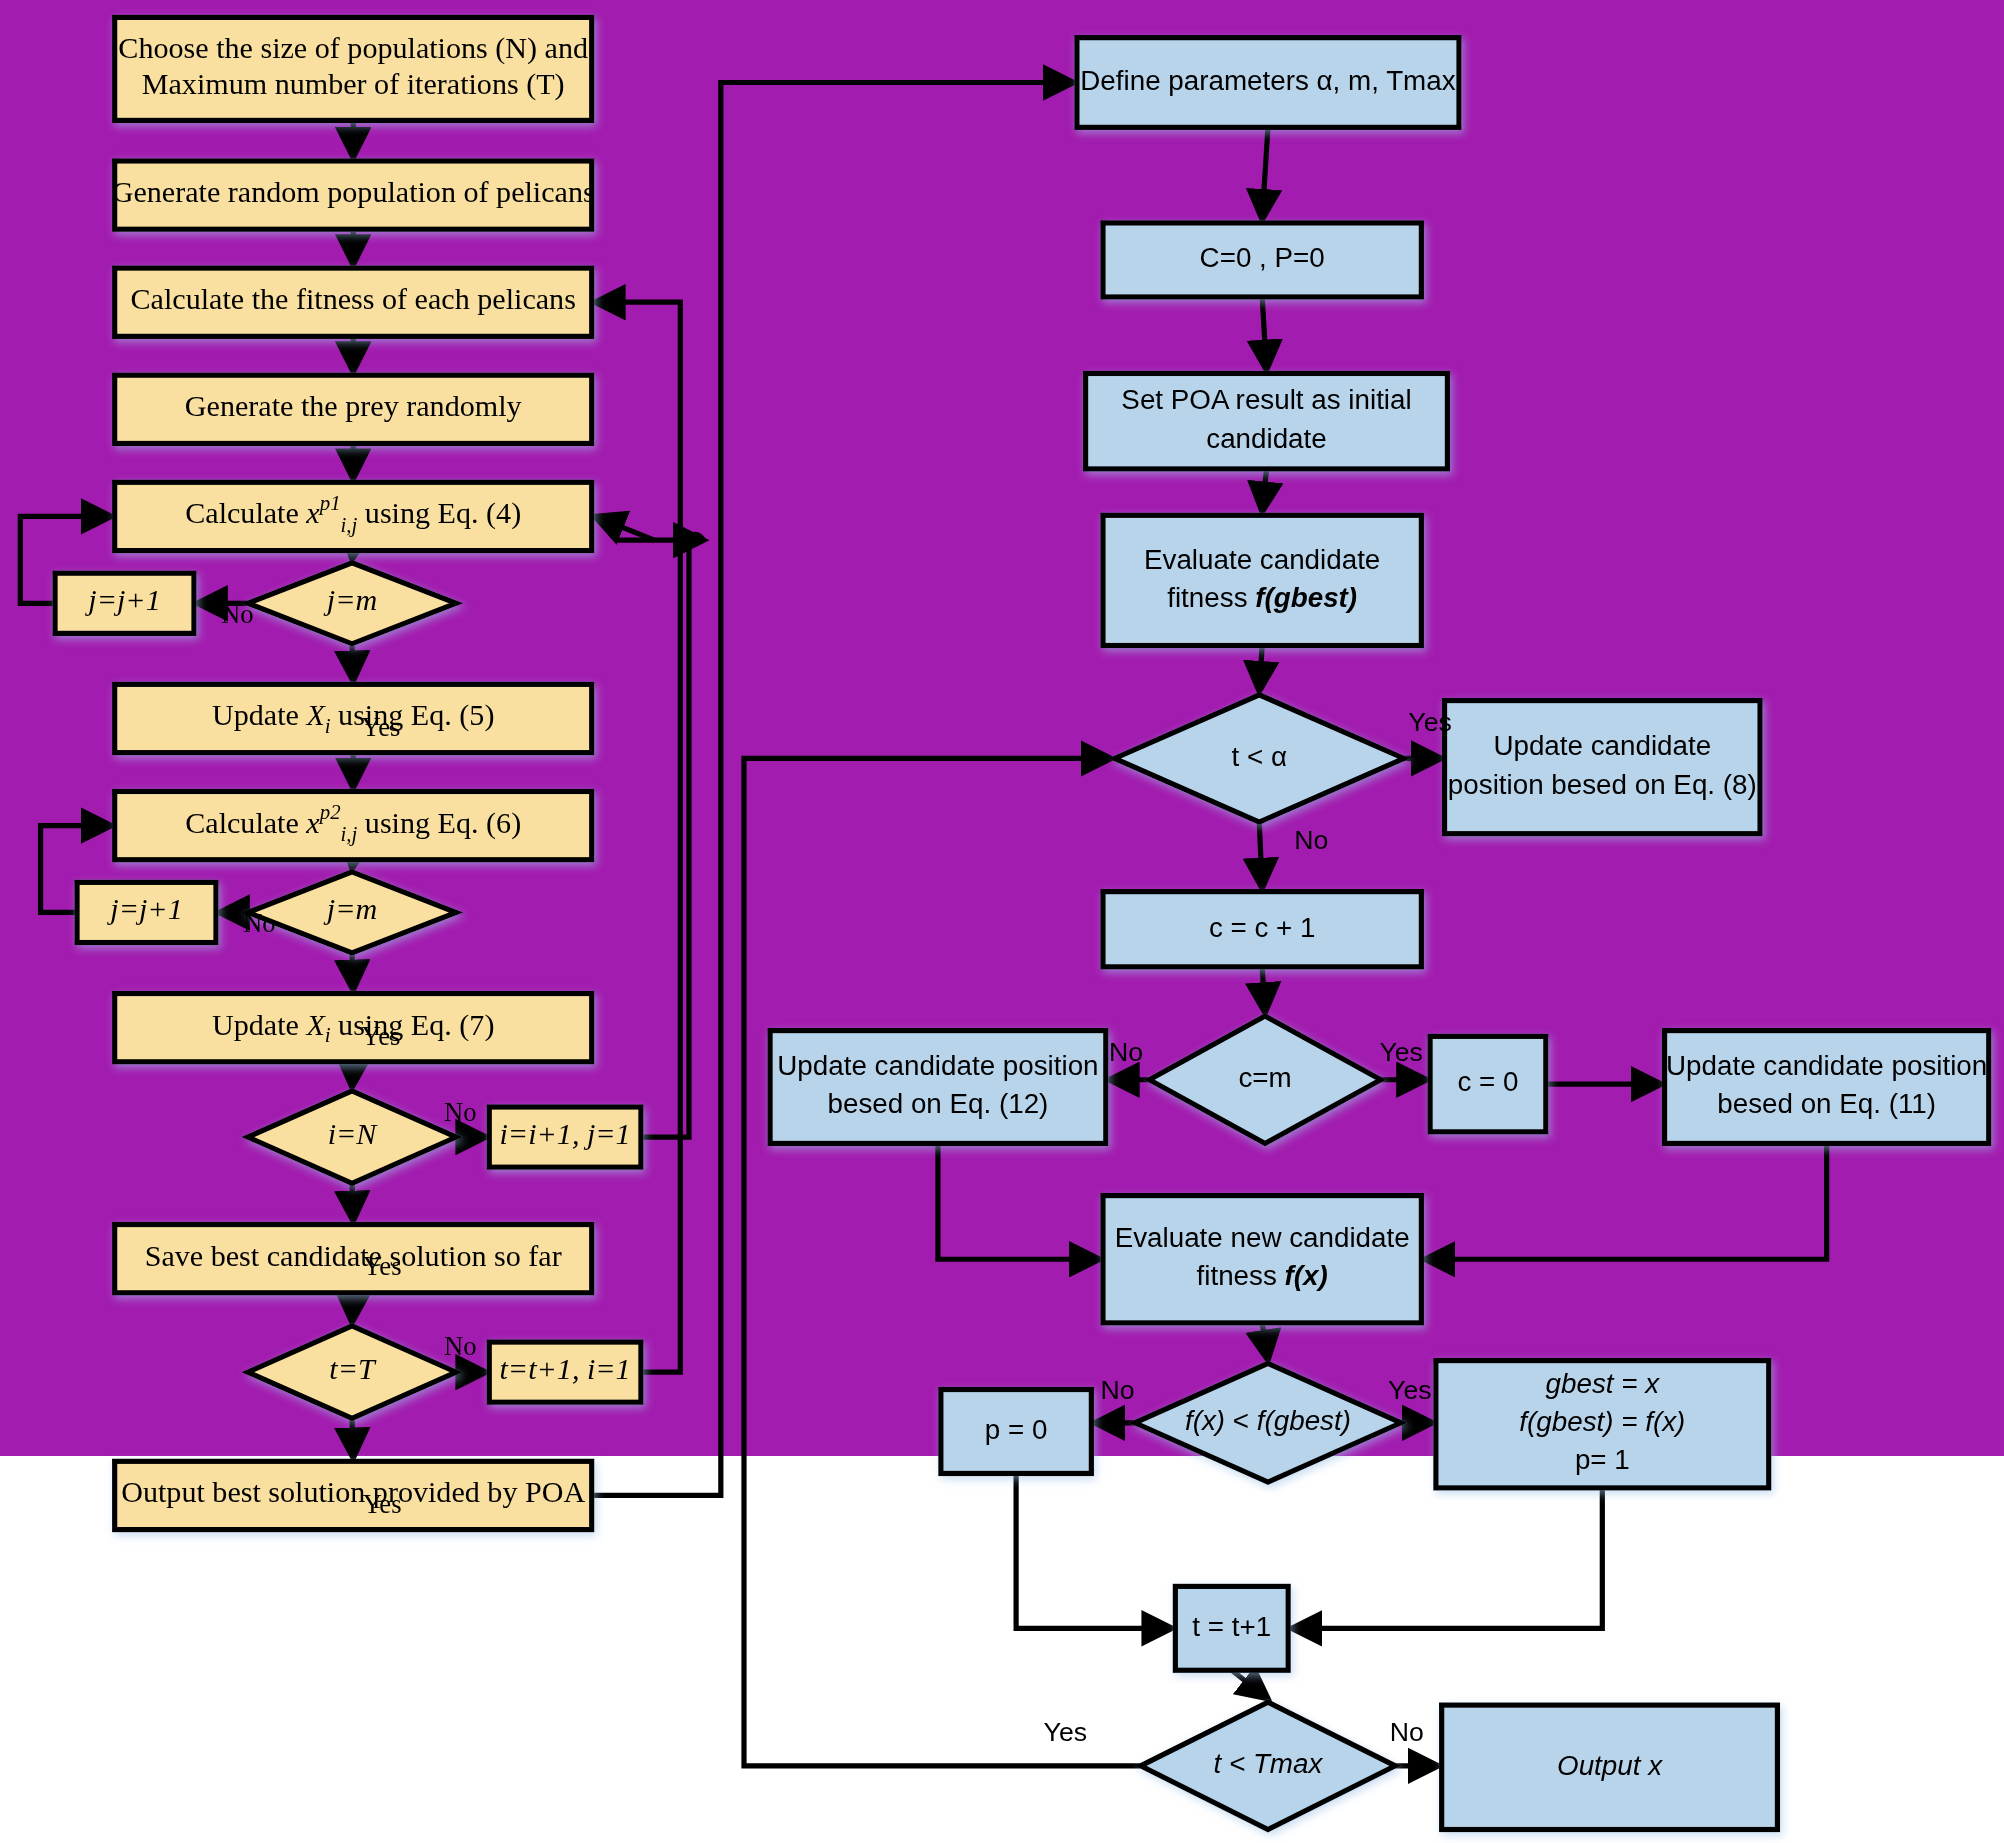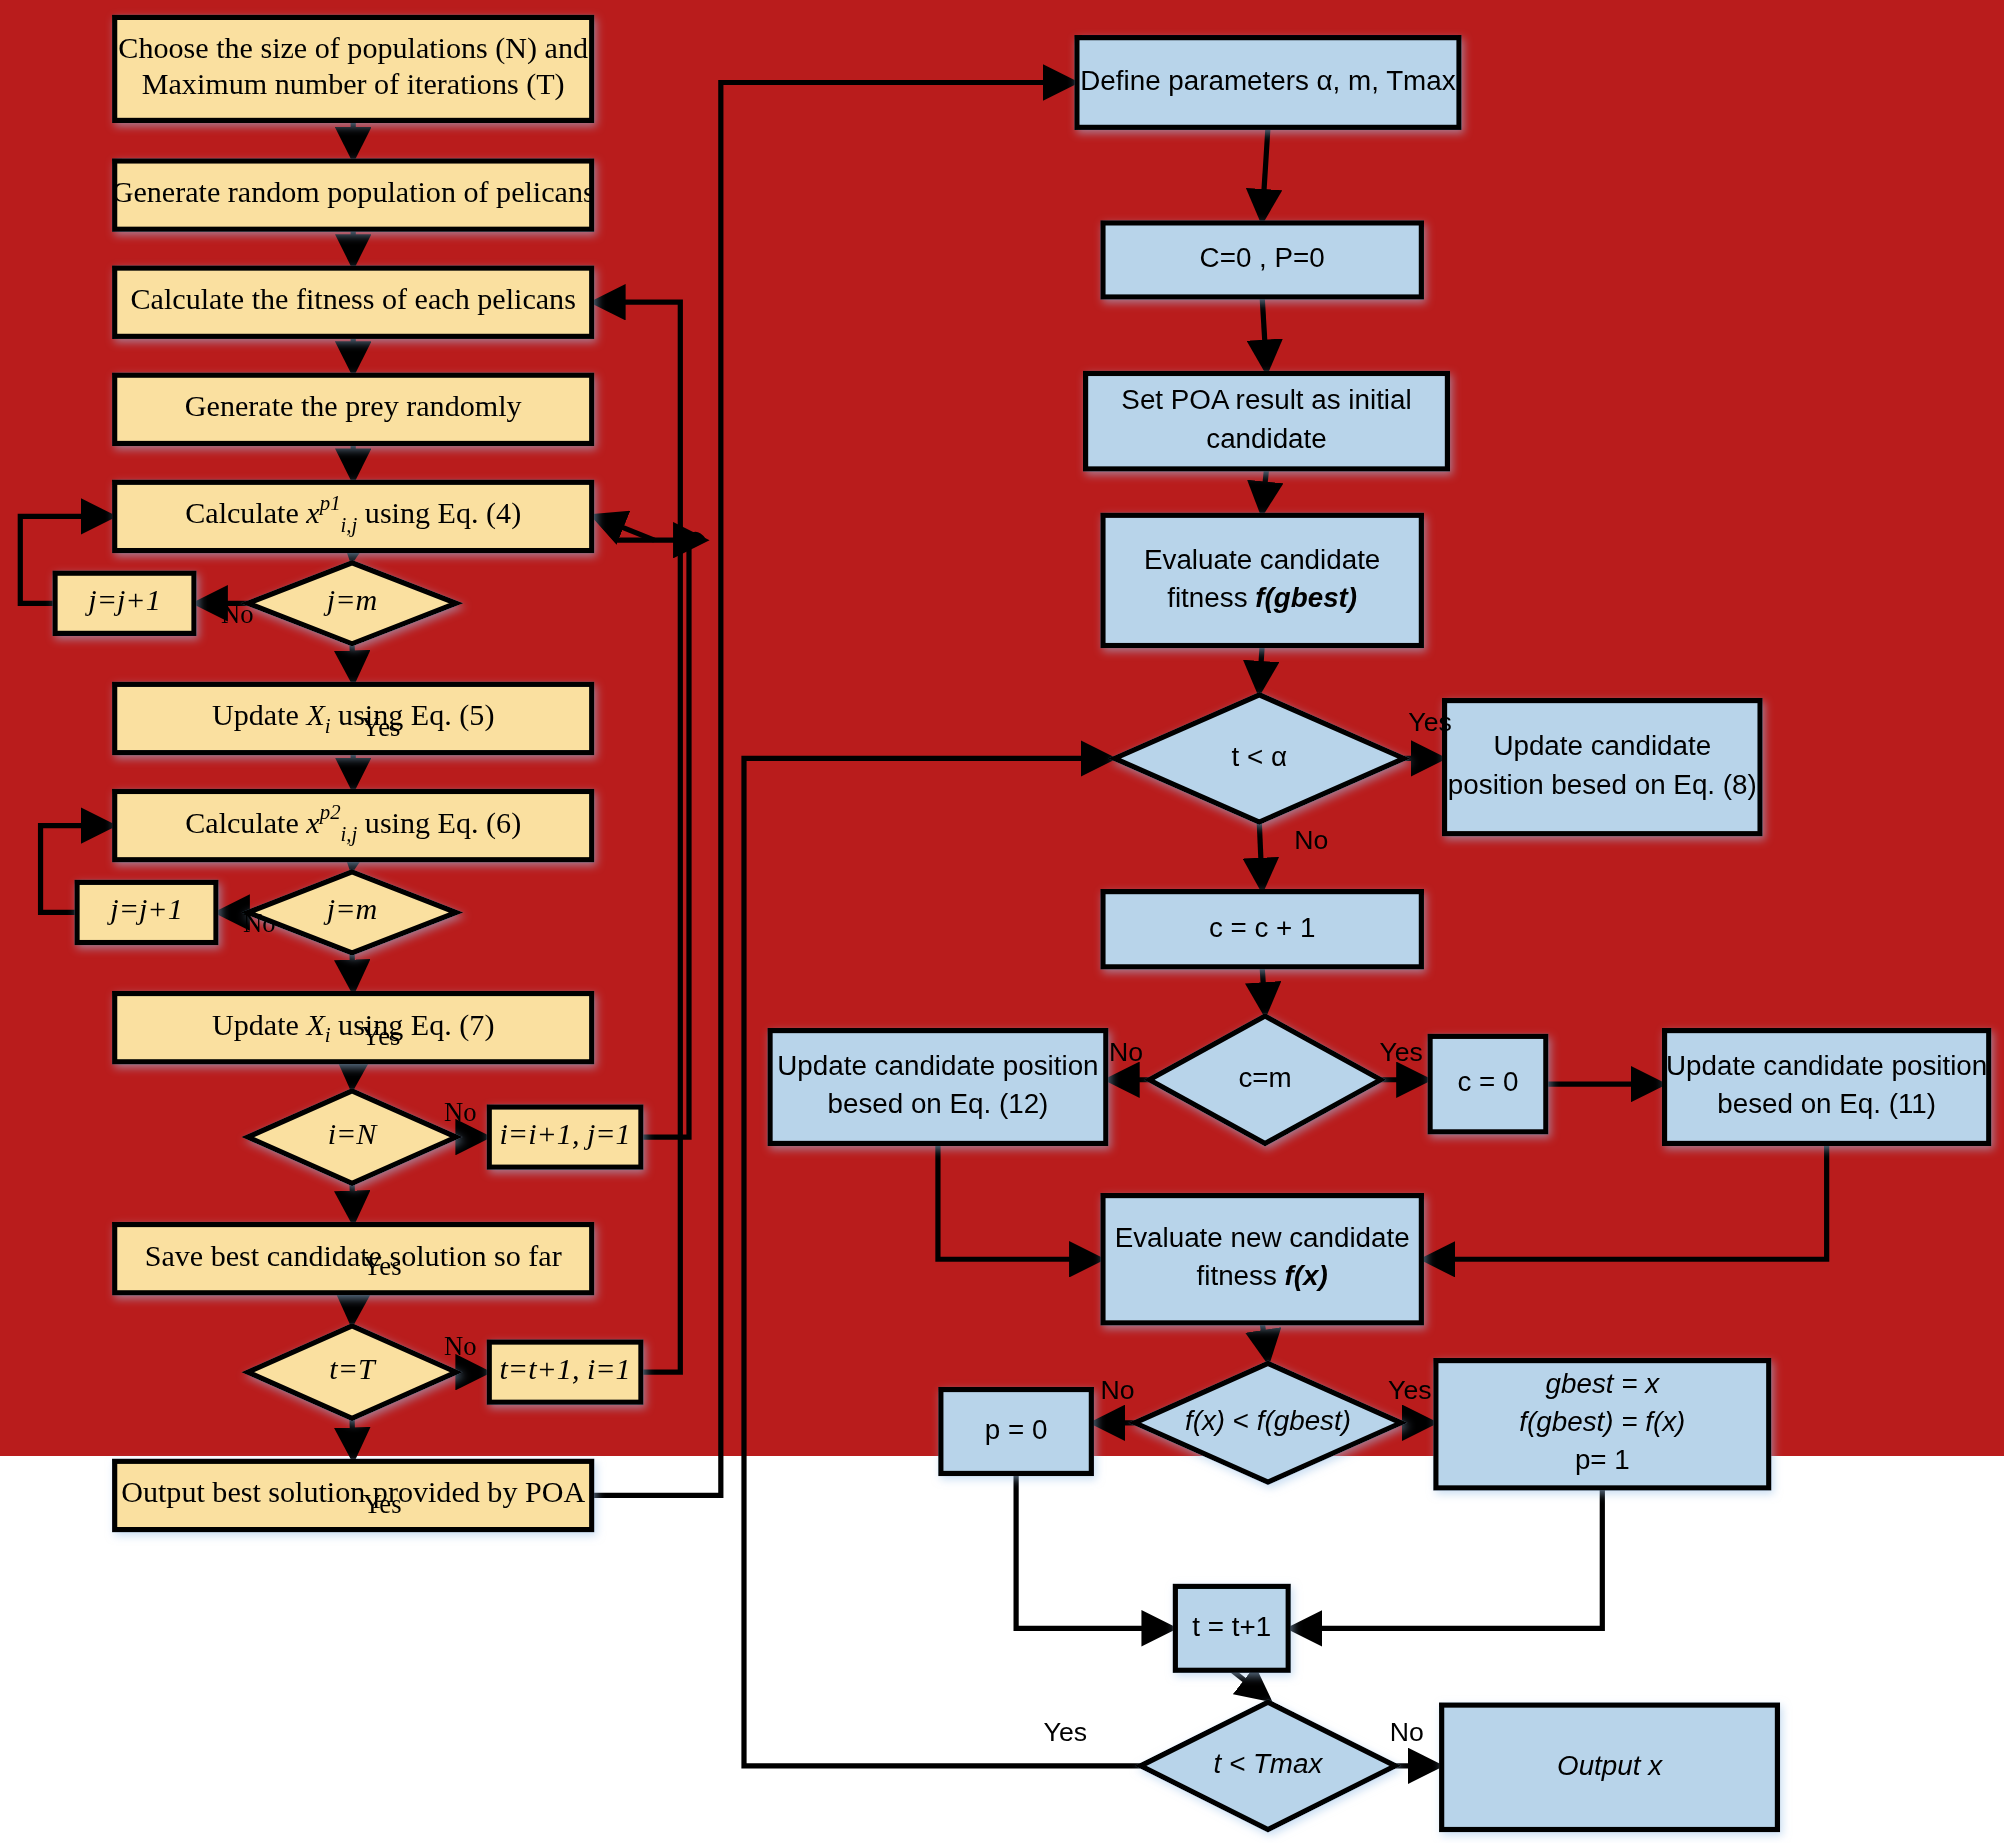--- a/index.html
+++ b/index.html
@@ -1,17 +1,17 @@
 <!DOCTYPE html>
 <html style="font-size:9.3px"><head>
 <meta charset="utf-8">
 <style>
   html,body{margin:0;padding:0;background:#ffffff;}
   body{width:2005px;height:1844px;overflow:hidden;font-family:"Liberation Serif",serif;}
-  #canvas{position:relative;width:2005px;height:1456px;background:#b91c1c;}
+  #canvas{position:relative;width:2005px;height:1456px;background:#a21caf;}
   svg{position:absolute;top:0;left:0;width:2005px;height:1844px;}
   text{dominant-baseline:middle;}
 </style>
 </head>
 <body>
 
 <div id="canvas">
   <svg viewBox="0 0 3463 3185" xmlns="http://www.w3.org/2000/svg">
     <defs>
       <marker id="arrow" viewBox="0 0 12 12" refX="10" refY="6" markerWidth="7" markerHeight="7" orient="auto-start-reverse">

